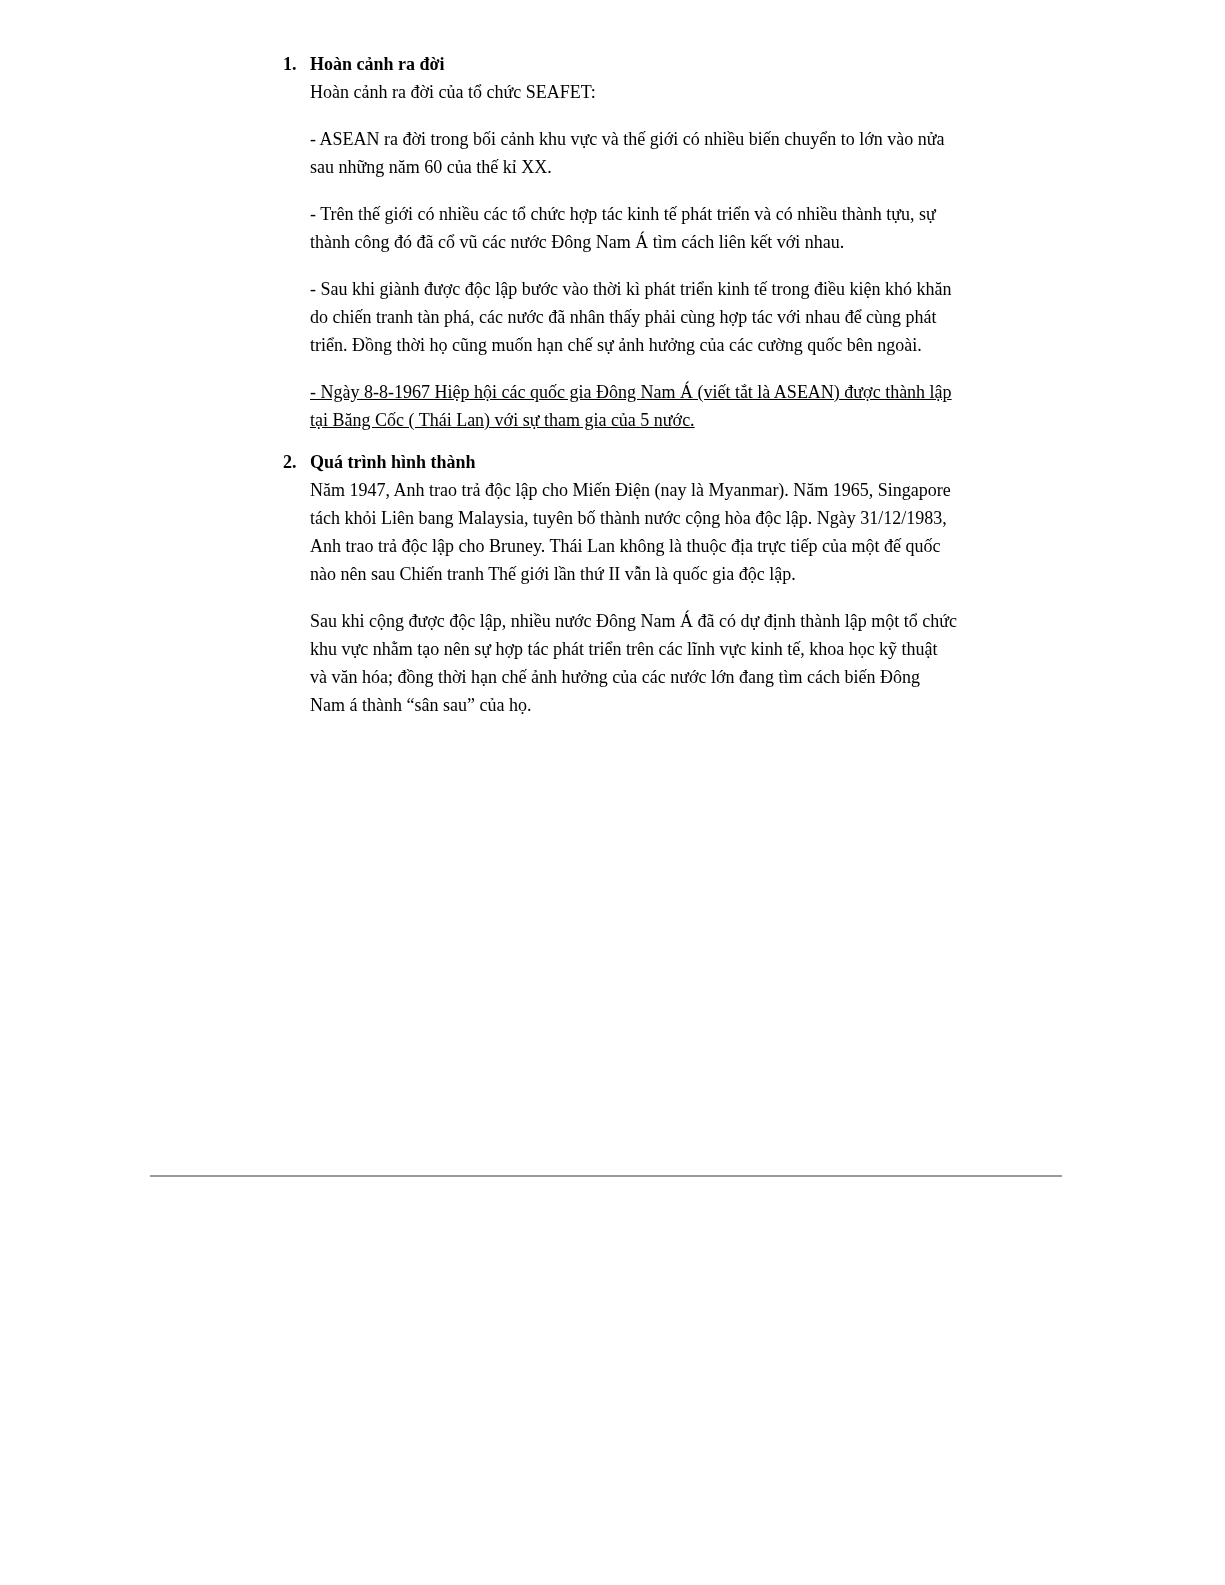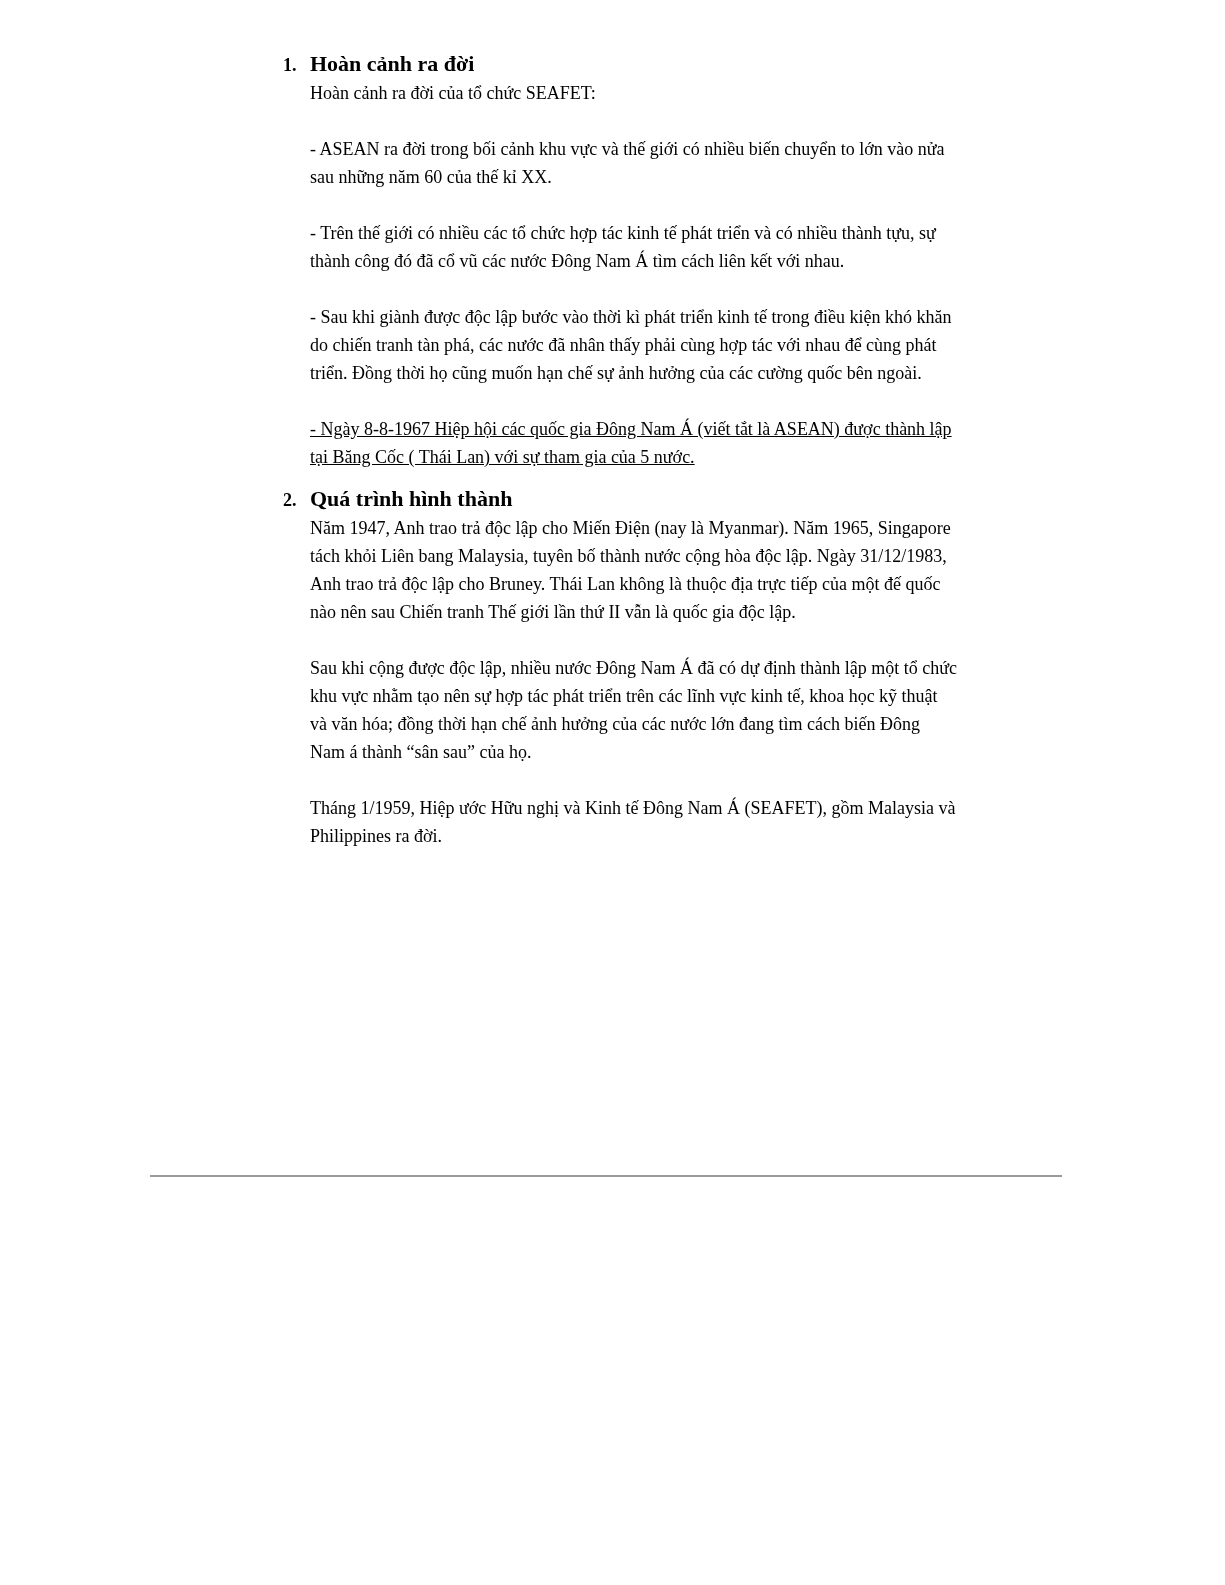--- a/index.html
+++ b/index.html
@@ -31,32 +31,32 @@
     display: flex;
     align-items: baseline;
   }
   .num {
     width: 27px;
     flex: 0 0 27px;
     font-weight: bold;
   }
   .heading {
     margin: 0;
-    font-size: 22px;
+    font-size: 18px;
     line-height: 28px;
     font-weight: bold;
   }
   .sec-body {
     margin-left: 27px;
   }
   .sec-body p {
     margin: 0;
   }
   .sec-body p + p {
-    margin-top: 28px;
+    margin-top: 19px;
   }
   .last-para-gap { margin-bottom: 14px; text-decoration: underline; }
   .divider {
     position: absolute;
     left: 150px;
     top: 1175px;
     width: 912px;
     height: 2px;
     background: #9a9a9a;
     border: none;
@@ -85,20 +85,19 @@
     </div>
 
     <div class="section">
       <div class="sec-head">
         <span class="num">2.</span>
         <h2 class="heading">Quá trình hình thành</h2>
       </div>
       <div class="sec-body">
         <p>Năm 1947, Anh trao trả độc lập cho Miến Điện (nay là Myanmar). Năm 1965, Singapore tách khỏi Liên bang Malaysia, tuyên bố thành nước cộng hòa độc lập. Ngày 31/12/1983, Anh trao trả độc lập cho Bruney. Thái Lan không là thuộc địa trực tiếp của một đế quốc nào nên sau Chiến tranh Thế giới lần thứ II vẫn là quốc gia độc lập.</p>
         <p>Sau khi cộng được độc lập, nhiều nước Đông Nam Á đã có dự định thành lập một tổ chức khu vực nhằm tạo nên sự hợp tác phát triển trên các lĩnh vực kinh tế, khoa học kỹ thuật và văn hóa; đồng thời hạn chế ảnh hưởng của các nước lớn đang tìm cách biến Đông Nam á thành “sân sau” của họ.</p>
-        <p>Tháng 1/1959, Hiệp ước Hữu nghị và Kinh tế Đông Nam Á (SEAFET), gồm Malaysia và Philippines ra đời.</p>
       </div>
     </div>
 
   </div>
 
   <div class="divider"></div>
 </div>
 
 </body></html>

